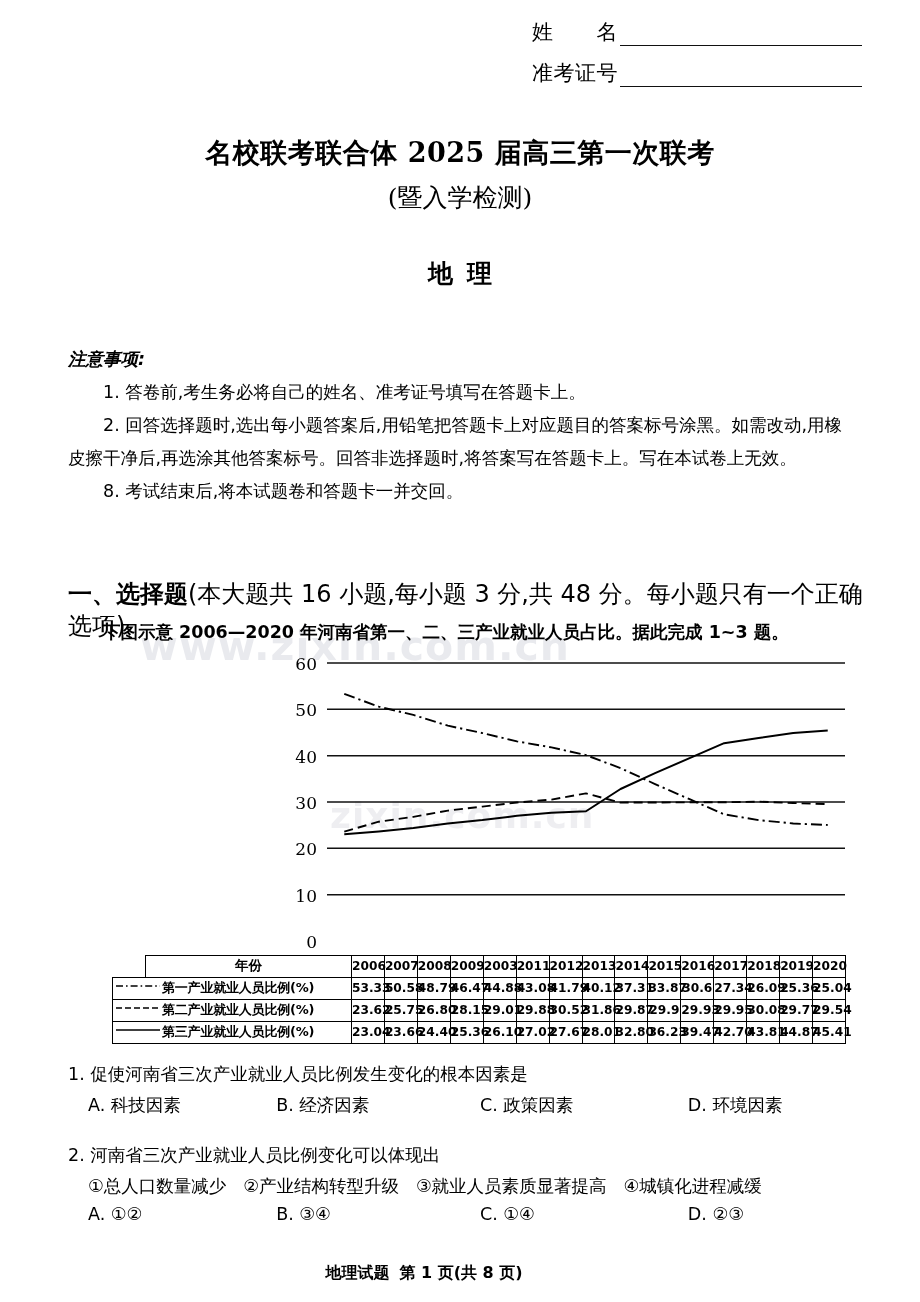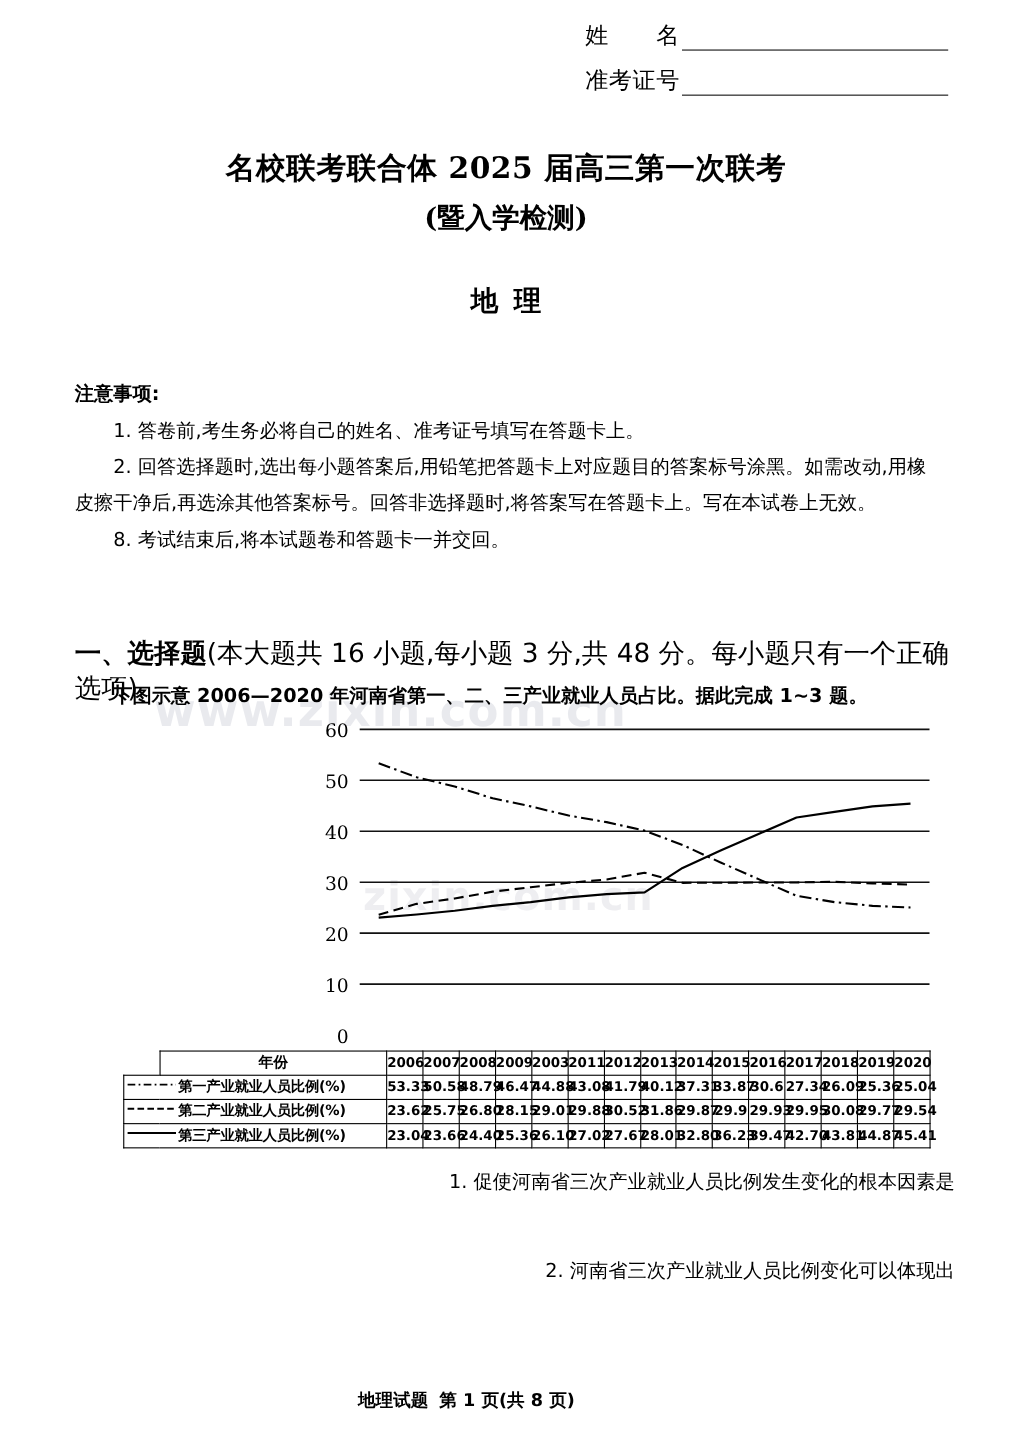--- a/index.html
+++ b/index.html
@@ -64,21 +64,21 @@
     text-align: center;
     font-size: 27px;
     font-weight: bold;
     letter-spacing: 0.5px;
   }
   .title-sub {
     position: absolute;
     top: 181px; left: 0; width: 920px;
     text-align: center;
     font-size: 25px;
-    font-weight: bold;
+    font-weight: normal;
   }
   .title-subject {
     position: absolute;
     top: 257px; left: 0; width: 920px;
     text-align: center;
     font-size: 25px;
     font-weight: bold;
     font-family: "DejaVu Sans", "Liberation Sans", sans-serif;
     letter-spacing: 14px;
     text-indent: 14px;
@@ -87,21 +87,21 @@
   
   .notice {
     position: absolute;
     top: 343px;
     left: 68px;
     width: 790px;
     font-size: 17.5px;
     line-height: 33px;
     font-family: "DejaVu Sans", "Liberation Sans", sans-serif;
   }
-  .notice-title { font-weight: bold; font-size: 17.5px; }
+  .notice-title { font-weight: bold; font-size: 17.5px; font-style: italic; }
   .notice-item { text-indent: 2em; }
 
   
   .section-head {
     position: absolute;
     top: 578px;
     left: 68px;
     width: 800px;
     font-size: 24px;
     font-family: "DejaVu Sans", "Liberation Sans", sans-serif;
@@ -183,21 +183,21 @@
   .question-block {
     position: absolute;
     left: 68px;
     width: 800px;
     font-family: "DejaVu Sans", "Liberation Sans", sans-serif;
     font-size: 17.5px;
     z-index: 2;
   }
   #q1 { top: 1062px; }
   #q2 { top: 1143px; }
-  .q-stem { margin-bottom: 7px; text-align: right; }
+  .q-stem { margin-bottom: 7px; }
   .q-opts {
     display: flex;
     margin-top: 6px;
   }
   .q-opts .opt { white-space: nowrap; }
   .q-opts.four .opt { width: 206px; }
   .q-opts.four .opt:nth-child(1) { padding-left: 20px; }
   .q-opts.four .opt:nth-child(2) { padding-left: 8px; }
   .q-opts.four .opt:nth-child(3) { padding-left: 12px; }
   .q-opts.four .opt:nth-child(4) { padding-left: 20px; }
@@ -363,23 +363,41 @@
             <td>43.81</td>
             <td>44.87</td>
             <td>45.41</td>
           </tr>
         </tbody>
     </table>
   </div>
 
   <div class="question-block" id="q1">
     <div class="q-stem">1. 促使河南省三次产业就业人员比例发生变化的根本因素是</div>
+    <div class="q-opts four">
+      <span class="opt">A. 科技因素</span>
+      <span class="opt">B. 经济因素</span>
+      <span class="opt">C. 政策因素</span>
+      <span class="opt">D. 环境因素</span>
+    </div>
   </div>
 
   <div class="question-block" id="q2">
     <div class="q-stem">2. 河南省三次产业就业人员比例变化可以体现出</div>
+    <div class="q-statements">
+      <span class="st">①总人口数量减少</span>
+      <span class="st">②产业结构转型升级</span>
+      <span class="st">③就业人员素质显著提高</span>
+      <span class="st">④城镇化进程减缓</span>
+    </div>
+    <div class="q-opts four">
+      <span class="opt">A. ①②</span>
+      <span class="opt">B. ③④</span>
+      <span class="opt">C. ①④</span>
+      <span class="opt">D. ②③</span>
+    </div>
   </div>
 
   <div class="footer">
     <span>地理试题</span><span class="fnote">第 1 页(共 8 页)</span>
   </div>
 
 </div>
 
 </body></html>

